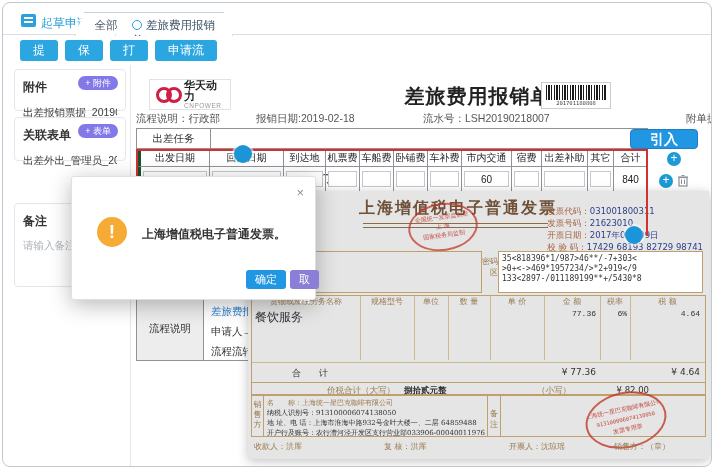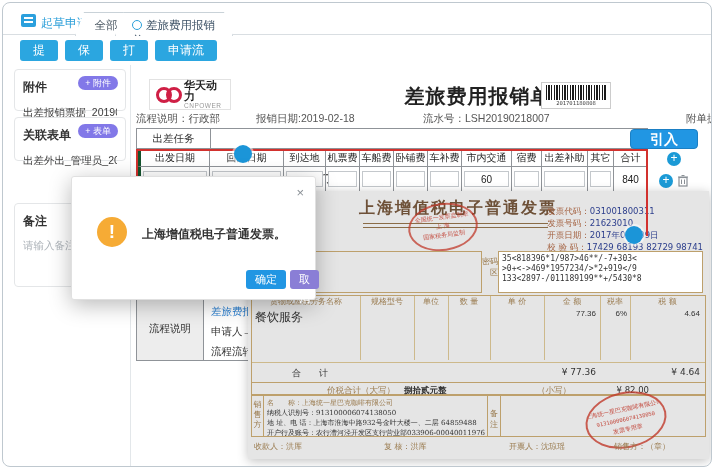--- a/index.html
+++ b/index.html
@@ -73,21 +73,21 @@
   .inv-info .iv { color:#2c3e8c; font-family:"DejaVu Sans",sans-serif; }
   .sealtop { position:absolute; left:160px; top:12px; width:70px; height:48px; border:2px solid rgba(192,57,43,.75); border-radius:50%; transform:rotate(-8deg); color:rgba(192,57,43,.85); font-size:6px; text-align:center; padding-top:7px; line-height:9px; }
   .pwzone { position:absolute; left:6px; top:60px; width:449px; height:42px; display:flex; }
   .buyerbox { width:228px; border:1px solid #bda06c; }
   .pwlabel { width:16px; font-size:8px; color:#9a7b4f; text-align:right; padding-top:5px; line-height:11px; }
   .pwbox { flex:1; border:1px solid #bda06c; background:#fff; font-family:"DejaVu Sans Mono",monospace; font-size:8px; color:#333; line-height:10px; padding:2px 3px; }
   .invtable { position:absolute; left:3px; top:104px; width:455px; height:100px; border:1px solid #bda06c; }
   .ith { position:absolute; top:0; height:12px; font-size:8px; color:#9a7b4f; text-align:center; line-height:12px; }
   .itcol { position:absolute; top:0; bottom:34px; border-right:1px solid #cdb98b; }
   .itname { position:absolute; left:3px; top:13px; font-size:12px; color:#333; }
-  .itv { position:absolute; top:13px; font-size:8px; color:#333; text-align:right; font-family:Liberation Sans, sans-serif; }
+  .itv { position:absolute; top:13px; font-size:8px; color:#333; text-align:right; font-family:Liberation Mono, monospace; }
   .itotal { position:absolute; left:0; right:0; top:66px; height:20px; border-top:1px solid #cdb98b; font-size:9px; color:#333; }
   .isum { position:absolute; left:0; right:0; top:86px; height:14px; border-top:1px solid #bda06c; font-size:8.5px; color:#333; }
   .seller { position:absolute; left:3px; top:204px; width:455px; height:42px; display:flex; }
   .sside { width:13px; border:1px solid #bda06c; font-size:8px; color:#9a7b4f; text-align:center; line-height:10px; padding-top:4px; }
   .sbox { width:224px; border:1px solid #bda06c; border-left:none; font-size:7px; line-height:10px; padding:2px 0 6px 3px; color:#333; white-space:nowrap; overflow:hidden; }
   .sbox .sl { color:#9a7b4f; }
   .rside { width:13px; border:1px solid #bda06c; border-left:none; font-size:8px; color:#9a7b4f; text-align:center; padding-top:12px; line-height:11px; }
   .rbox { flex:1; border:1px solid #bda06c; border-left:none; position:relative; }
   .sealbot { position:absolute; right:38px; top:-4px; width:82px; height:56px; border:2px solid rgba(192,57,43,.8); border-radius:50%; transform:rotate(-12deg); color:rgba(192,57,43,.9); font-size:6px; text-align:center; padding-top:10px; line-height:10px; overflow:hidden; }
   .invfooter { position:absolute; left:6px; top:250px; width:449px; font-size:8px; color:#333; }

